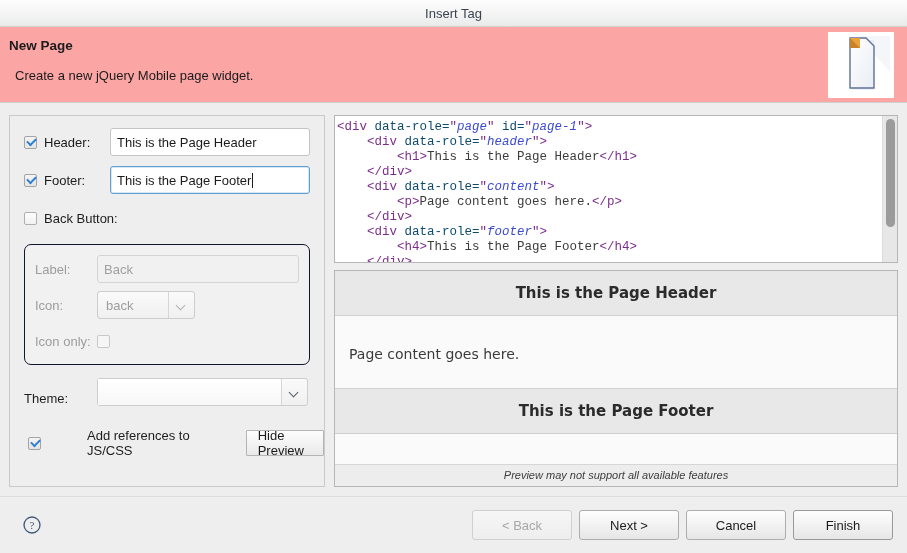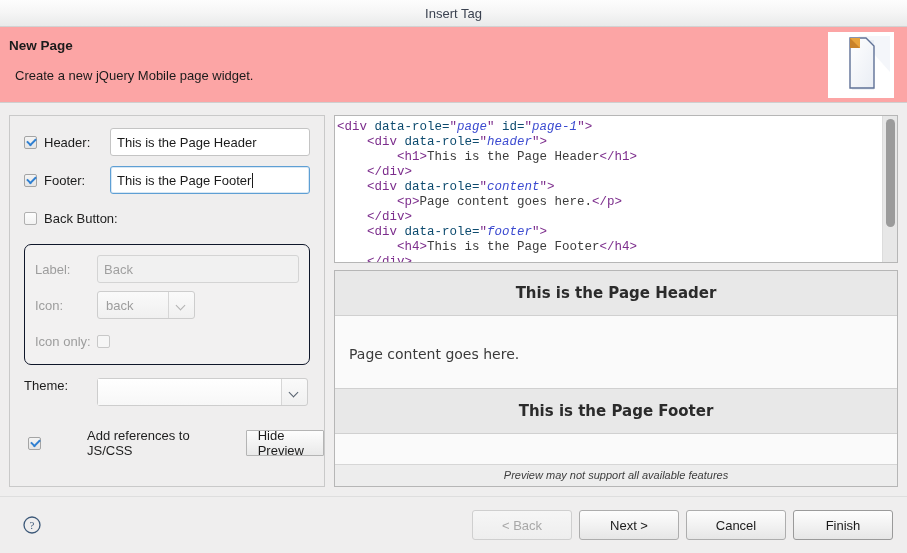--- a/index.html
+++ b/index.html
@@ -112,21 +112,21 @@
   }
   .chev { width: 9px; height: 9px; position: relative; }
   .chev::after {
     content:""; position:absolute; left:0; top:1px;
     width:6px; height:6px;
     border-right:1.6px solid #56616e; border-bottom:1.6px solid #56616e;
     transform: rotate(45deg);
   }
   .chev.dim::after { border-color:#b2b2b2; }
 
-  .theme-row { display:flex; align-items:flex-start; margin: 13px 0 0 14px; }
+  .theme-row { display:flex; align-items:flex-end; margin: 13px 0 0 14px; }
   .theme-label { width: 73px; font-size:13px; }
   .theme-combo { width: 211px; height: 28px; }
   .theme-combo .combo-val { background: linear-gradient(to bottom,#ffffff,#f7f7f7); height:100%; }
 
   .bottom-row { display:flex; align-items:center; margin: 22px 0 0 18px; gap: 37px; }
   .bottom-row .cb { margin-right: 9px; }
   .hide-preview-btn {
     margin-left: 14px; height: 26px; padding: 0 11px;
     border: 1px solid #b4b4b4; border-radius: 1px;
     background: linear-gradient(to bottom,#fdfdfd,#e9e9e9);

